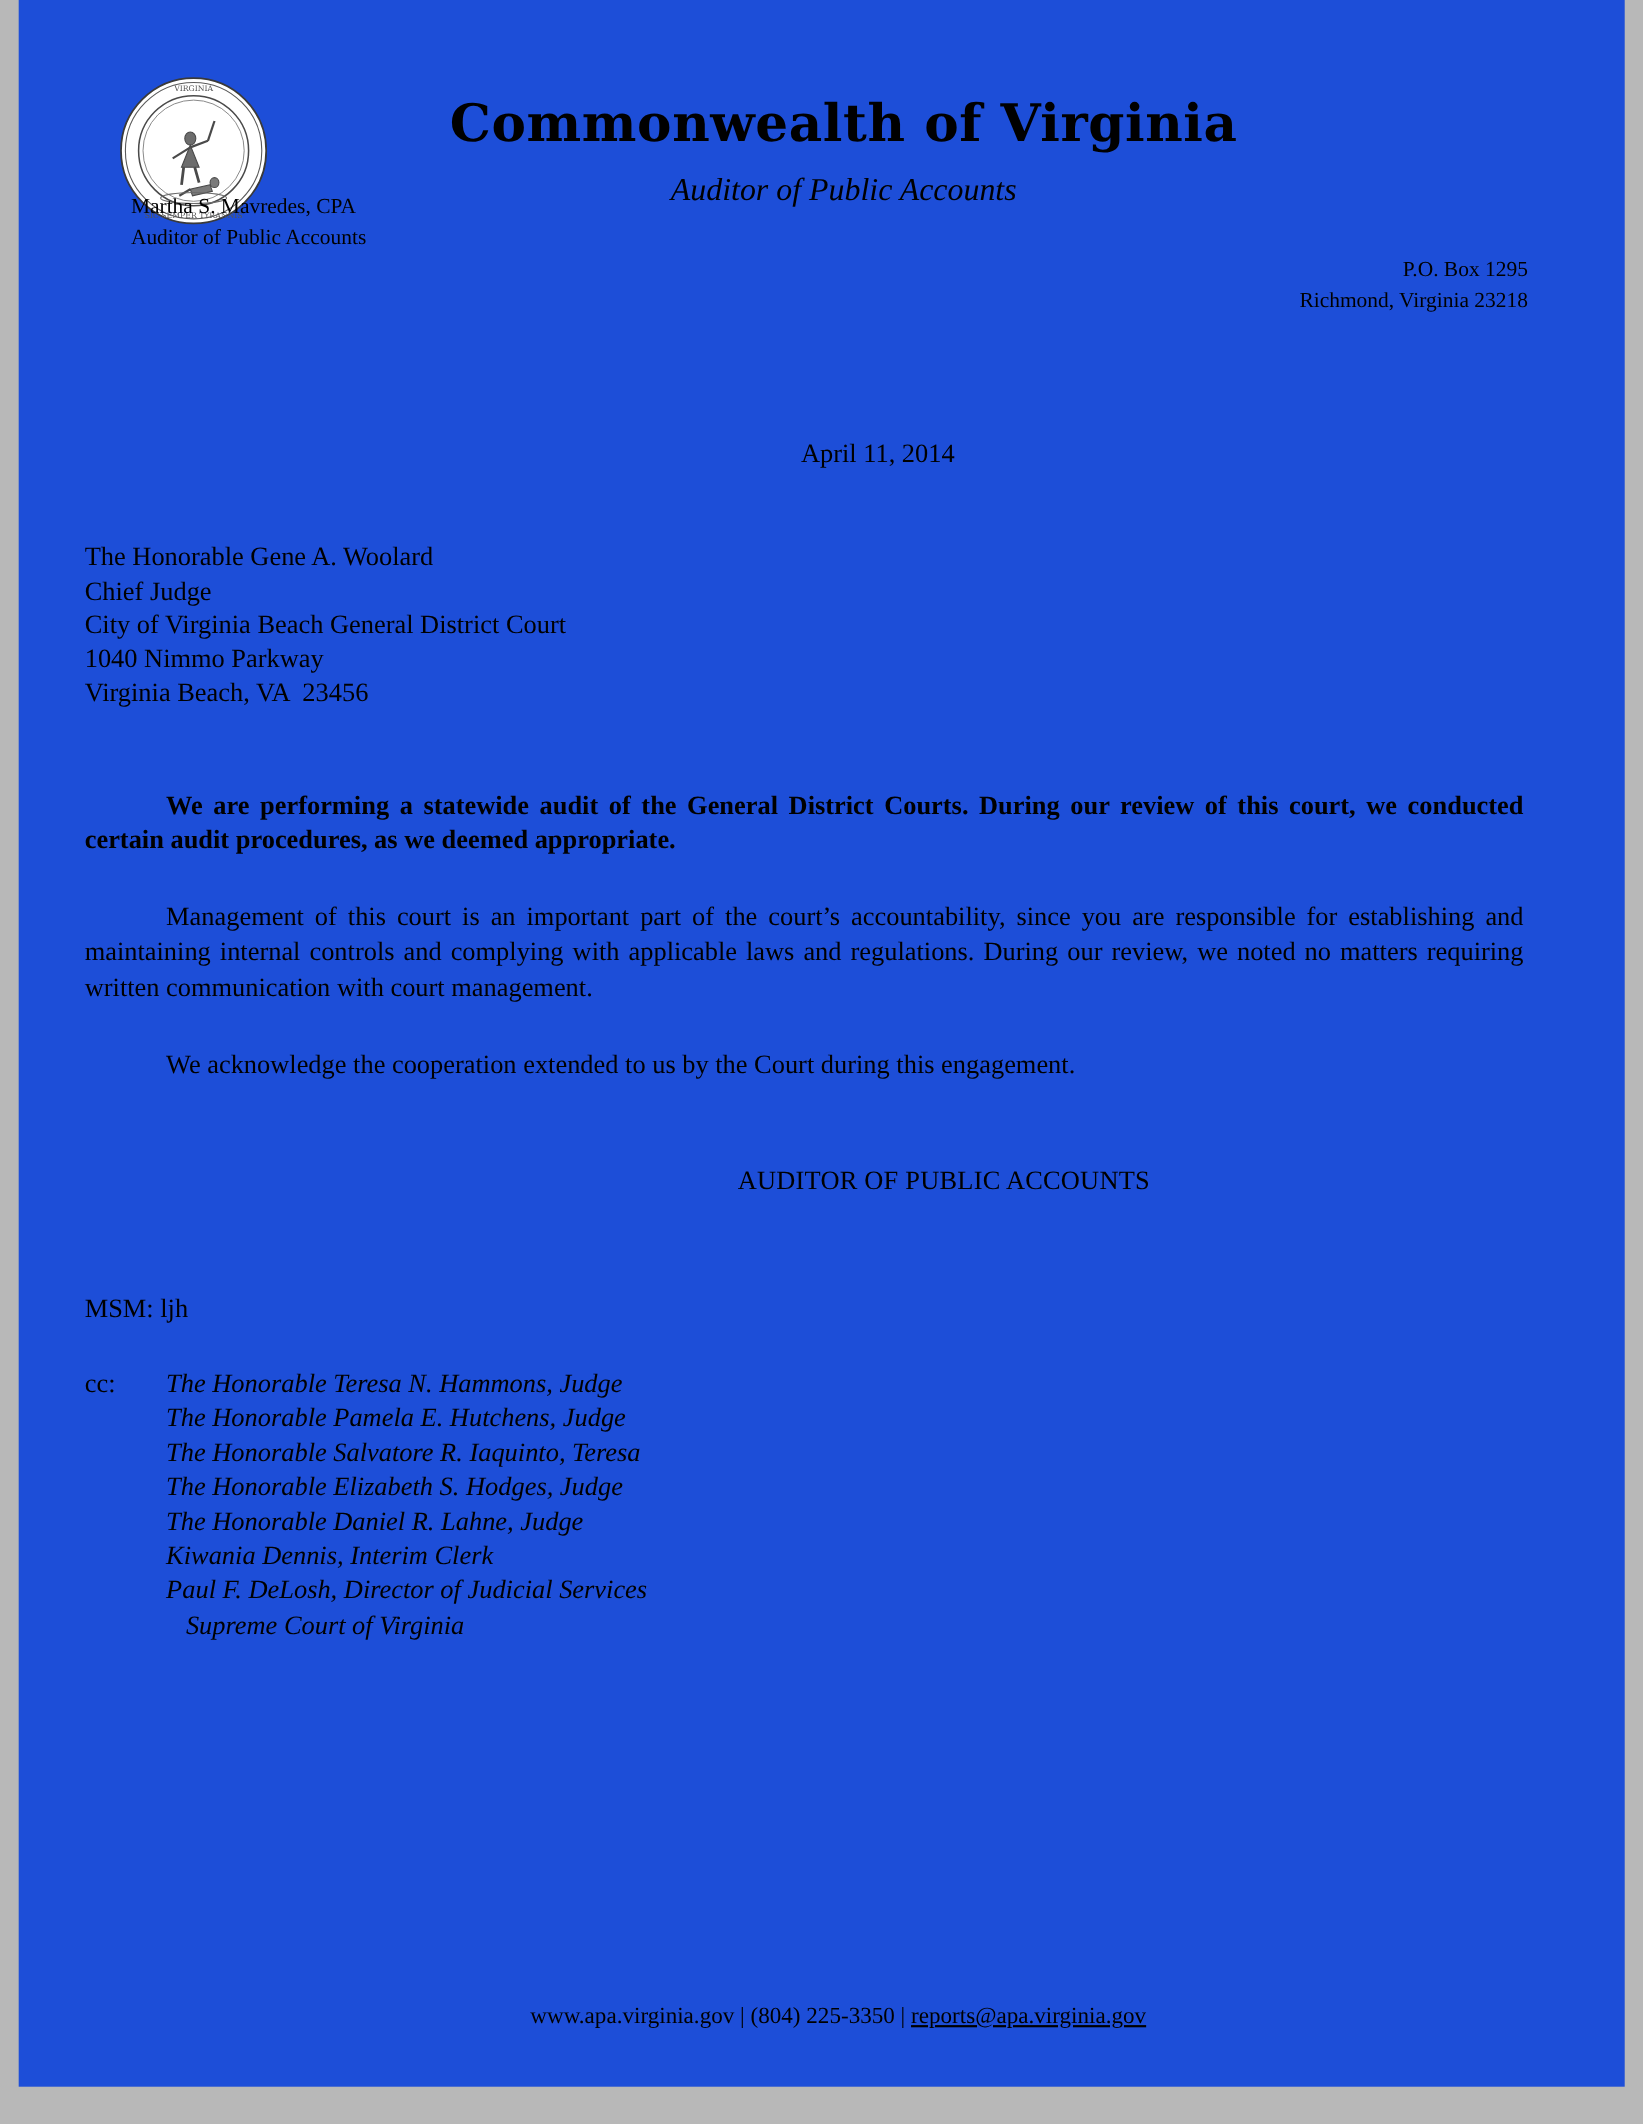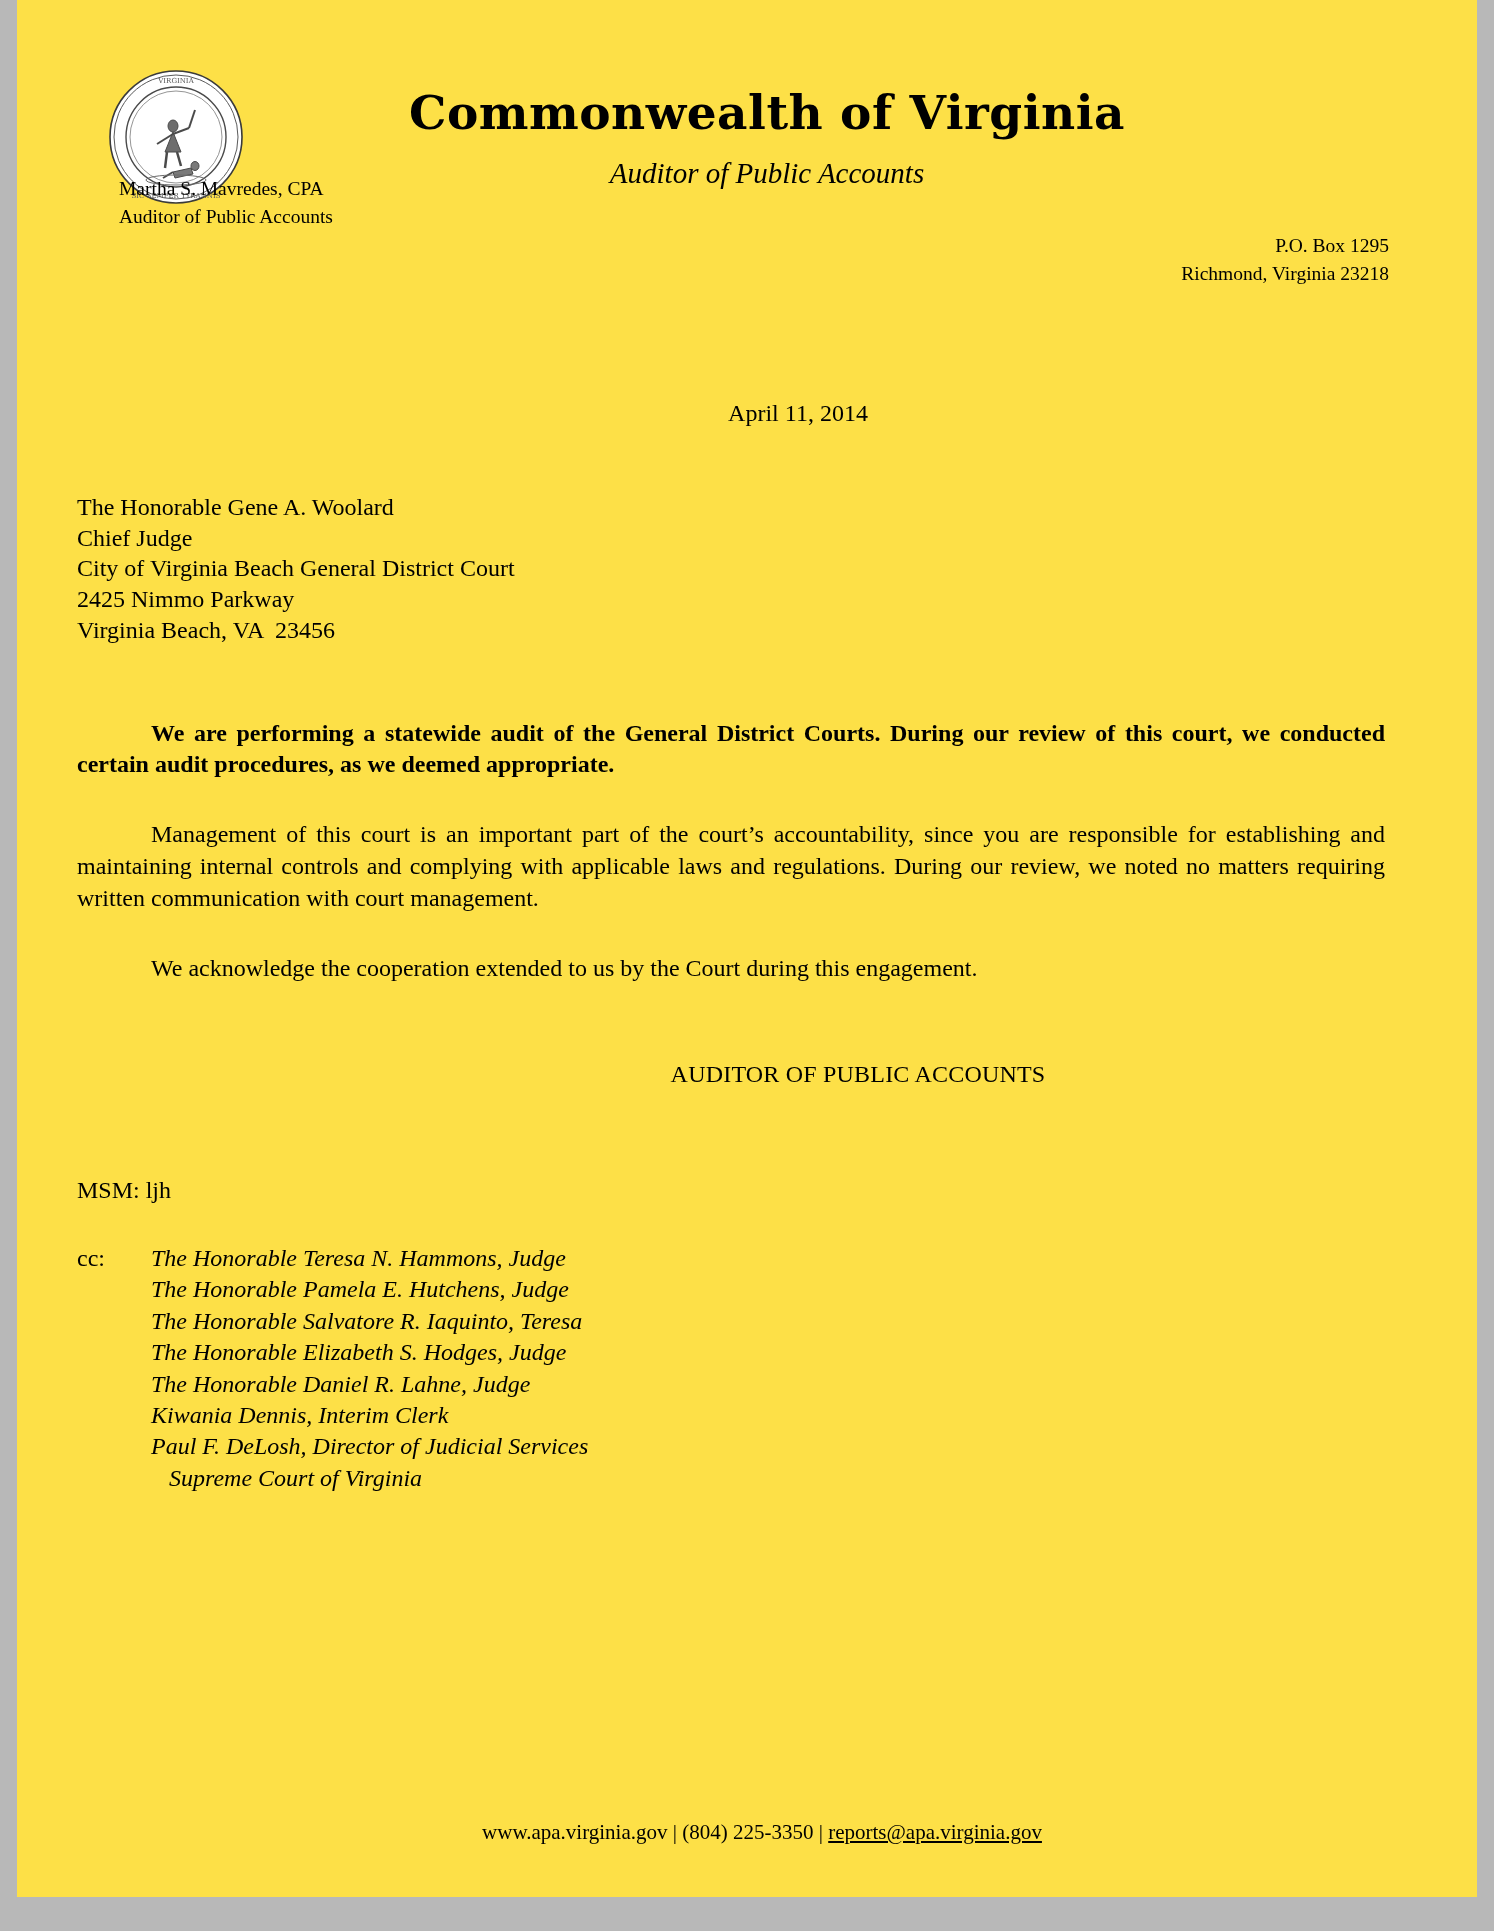--- a/index.html
+++ b/index.html
@@ -11,21 +11,21 @@
     width: 1494px;
     height: 1931px;
     font-family: "Liberation Serif", serif;
     color: #000;
   }
   .page {
     position: relative;
     width: 1460px;
     height: 1897px;
     margin: 0 auto;
-    background: #fde047;
+    background: #1d4ed8;
     box-sizing: border-box;
     padding: 0;
     overflow: hidden;
   }
   .page-inner {
     position: relative;
     width: 1340px;
     margin: 0 auto;
     height: 100%;
   }
@@ -210,21 +210,21 @@
     </div>
 
     <div class="body-area">
 
       <div class="date-line">April 11, 2014</div>
 
       <div class="addr">
         <div>The Honorable Gene A. Woolard</div>
         <div>Chief Judge</div>
         <div>City of Virginia Beach General District Court</div>
-        <div>2425 Nimmo Parkway</div>
+        <div>1040 Nimmo Parkway</div>
         <div>Virginia Beach, VA  23456</div>
       </div>
 
 
       <div class="para first">We are performing a statewide audit of the General District Courts.  During our review of this court, we conducted certain audit procedures, as we deemed appropriate.</div>
       <div class="para">Management of this court is an important part of the court’s accountability, since you are responsible for establishing and maintaining internal controls and complying with applicable laws and regulations.  During our review, we noted no matters requiring written communication with court management.</div>
       <div class="para">We acknowledge the cooperation extended to us by the Court during this engagement.</div>
 
       <div class="signature-block">AUDITOR OF PUBLIC ACCOUNTS</div>
 

